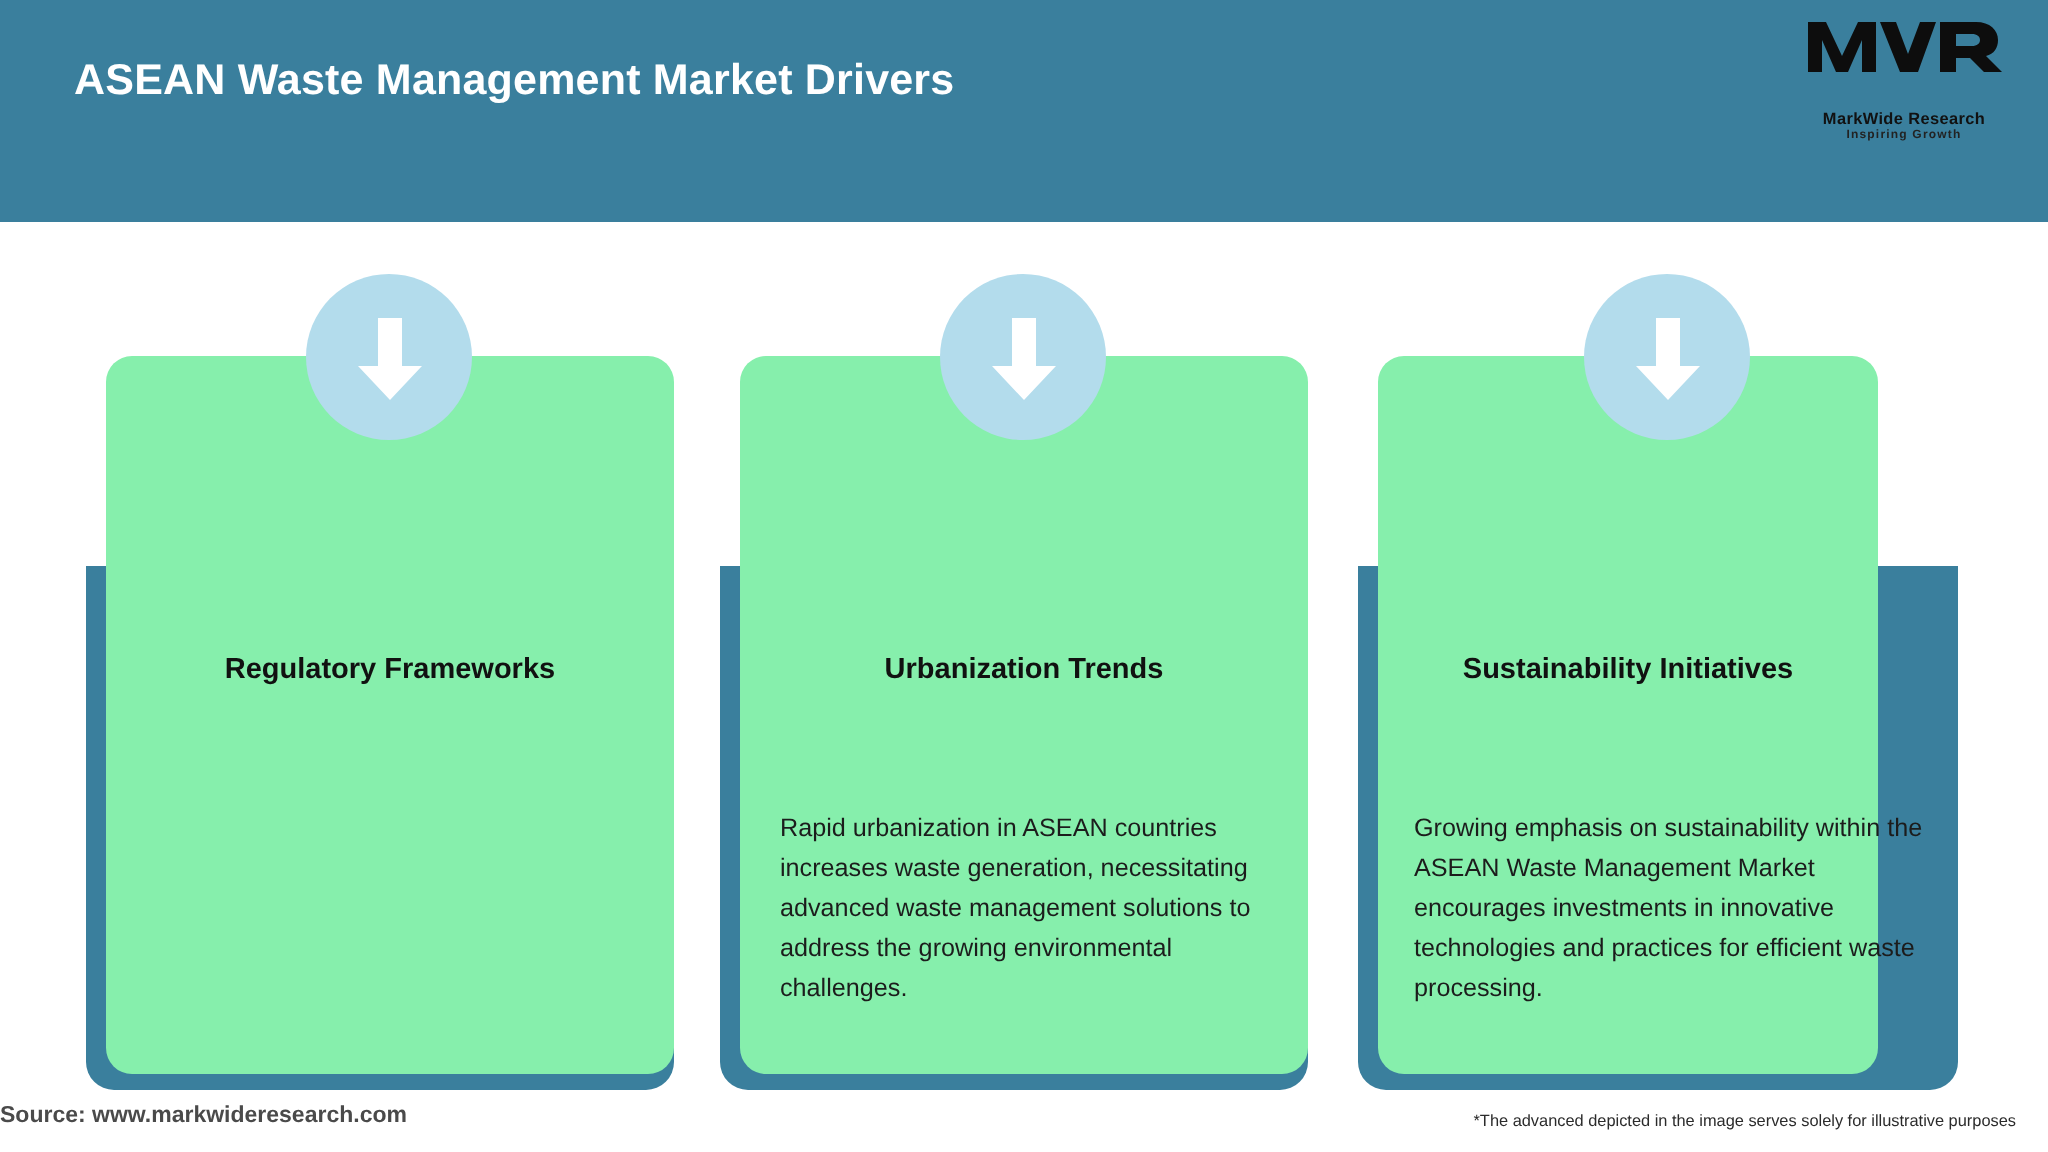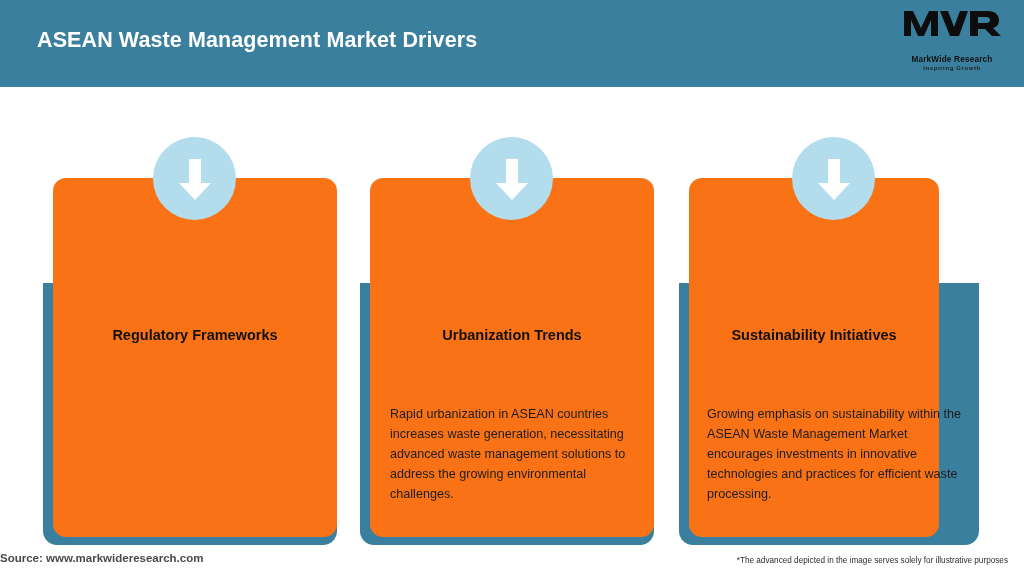--- a/index.html
+++ b/index.html
@@ -14,21 +14,21 @@
     overflow: hidden;
     position: relative;
   }
 
   
   .header {
     position: absolute;
     left: 0;
     top: 0;
     width: 1024px;
-    height: 87px;
+    height: 111px;
     background: #3a7f9d;
     box-sizing: border-box;
     padding-left: 16px;
   }
   .header-title {
     position: absolute;
     left: 37px;
     top: 28px;
     font-size: 21.5px;
     font-weight: bold;
@@ -97,21 +97,21 @@
     border-radius: 0 0 14px 14px;
   }
   .card-wrap.c3 .card-backing { width: 300px; }
 
   .card {
     position: absolute;
     left: 10px;
     top: 81px;
     width: 284px;
     height: 359px;
-    background: #f97316;
+    background: #86efac;
     border-radius: 13px;
     box-sizing: border-box;
   }
   .card-wrap.c3 .card { width: 250px; }
 
   .icon-circle {
     position: absolute;
     left: 110px;
     top: 40px;
     width: 83px;

